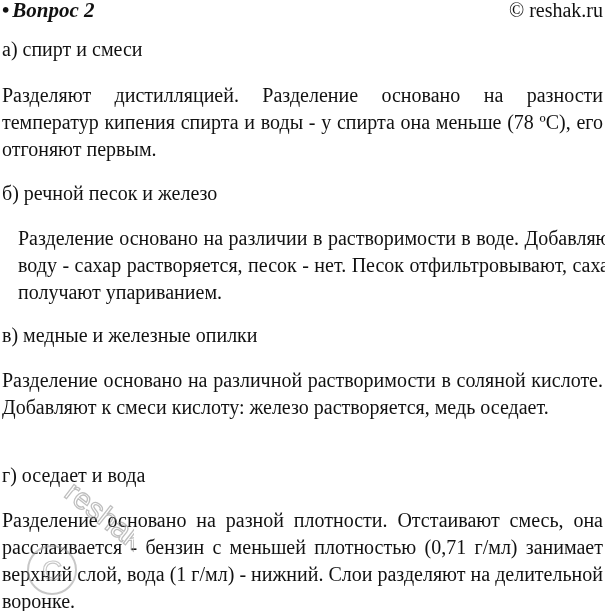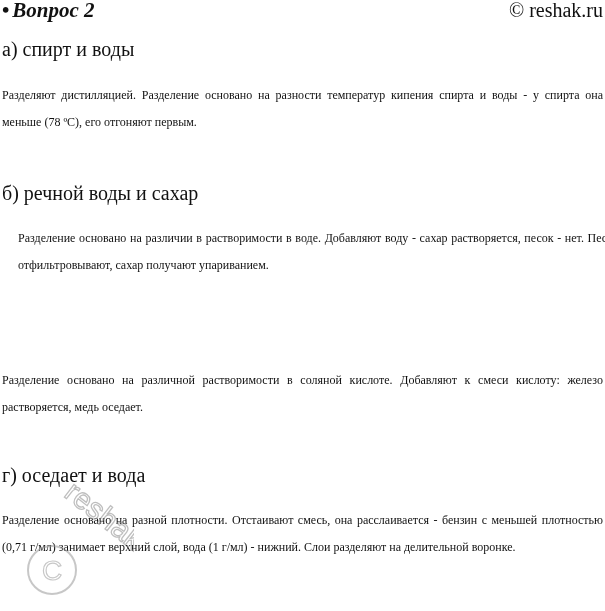--- a/index.html
+++ b/index.html
@@ -45,21 +45,21 @@
       top: -3px;
       font-size: 20px;
     }
     .subhead {
       font-size: 20px;
       line-height: 27px;
       margin: 0;
       white-space: nowrap;
     }
     .para {
-      font-size: 12px;
+      font-size: 20px;
       line-height: 27px;
       margin: 0;
       text-align: justify;
       text-align-last: left;
     }
     .sec-a-head { position: absolute; top: 36px; left: 0; }
     .sec-a-body { position: absolute; top: 82px; left: 0; width: 601px; }
     .sec-b-head { position: absolute; top: 180px; left: 0; }
     .sec-b-body { position: absolute; top: 225px; left: 16px; width: 601px; }
     .sec-c-head { position: absolute; top: 322px; left: 0; }
@@ -80,26 +80,27 @@
 </head>
 <body>
 
 <div class="page">
 
   <div class="header">
     <span class="title"><span class="bullet">•</span><span>Вопрос 2</span></span>
     <span class="copyright">© reshak.ru</span>
   </div>
 
-  <p class="subhead sec-a-head">а) спирт и воды</p>
+  <p class="subhead sec-a-head">а) спирт и смеси</p>
   <p class="para sec-a-body">Разделяют дистилляцией. Разделение основано на разности температур кипения спирта и воды - у спирта она меньше (78 ºС), его отгоняют первым.</p>
 
-  <p class="subhead sec-b-head">б) речной воды и сахар</p>
+  <p class="subhead sec-b-head">б) речной песок и железо</p>
   <p class="para sec-b-body">Разделение основано на различии в растворимости в воде. Добавляют воду - сахар растворяется, песок - нет. Песок отфильтровывают, сахар получают упариванием.</p>
 
+  <p class="subhead sec-c-head">в) медные и железные опилки</p>
   <p class="para sec-c-body">Разделение основано на различной растворимости в соляной кислоте. Добавляют к смеси кислоту: железо растворяется, медь оседает.</p>
 
   <p class="subhead sec-d-head">г) оседает и вода</p>
   <p class="para sec-d-body">Разделение основано на разной плотности. Отстаивают смесь, она расслаивается - бензин с меньшей плотностью (0,71 г/мл) занимает верхний слой, вода (1 г/мл) - нижний. Слои разделяют на делительной воронке.</p>
 
 </div>
 
 <div class="watermark">
   <svg width="120" height="140" viewBox="0 0 120 140">
     <defs>

